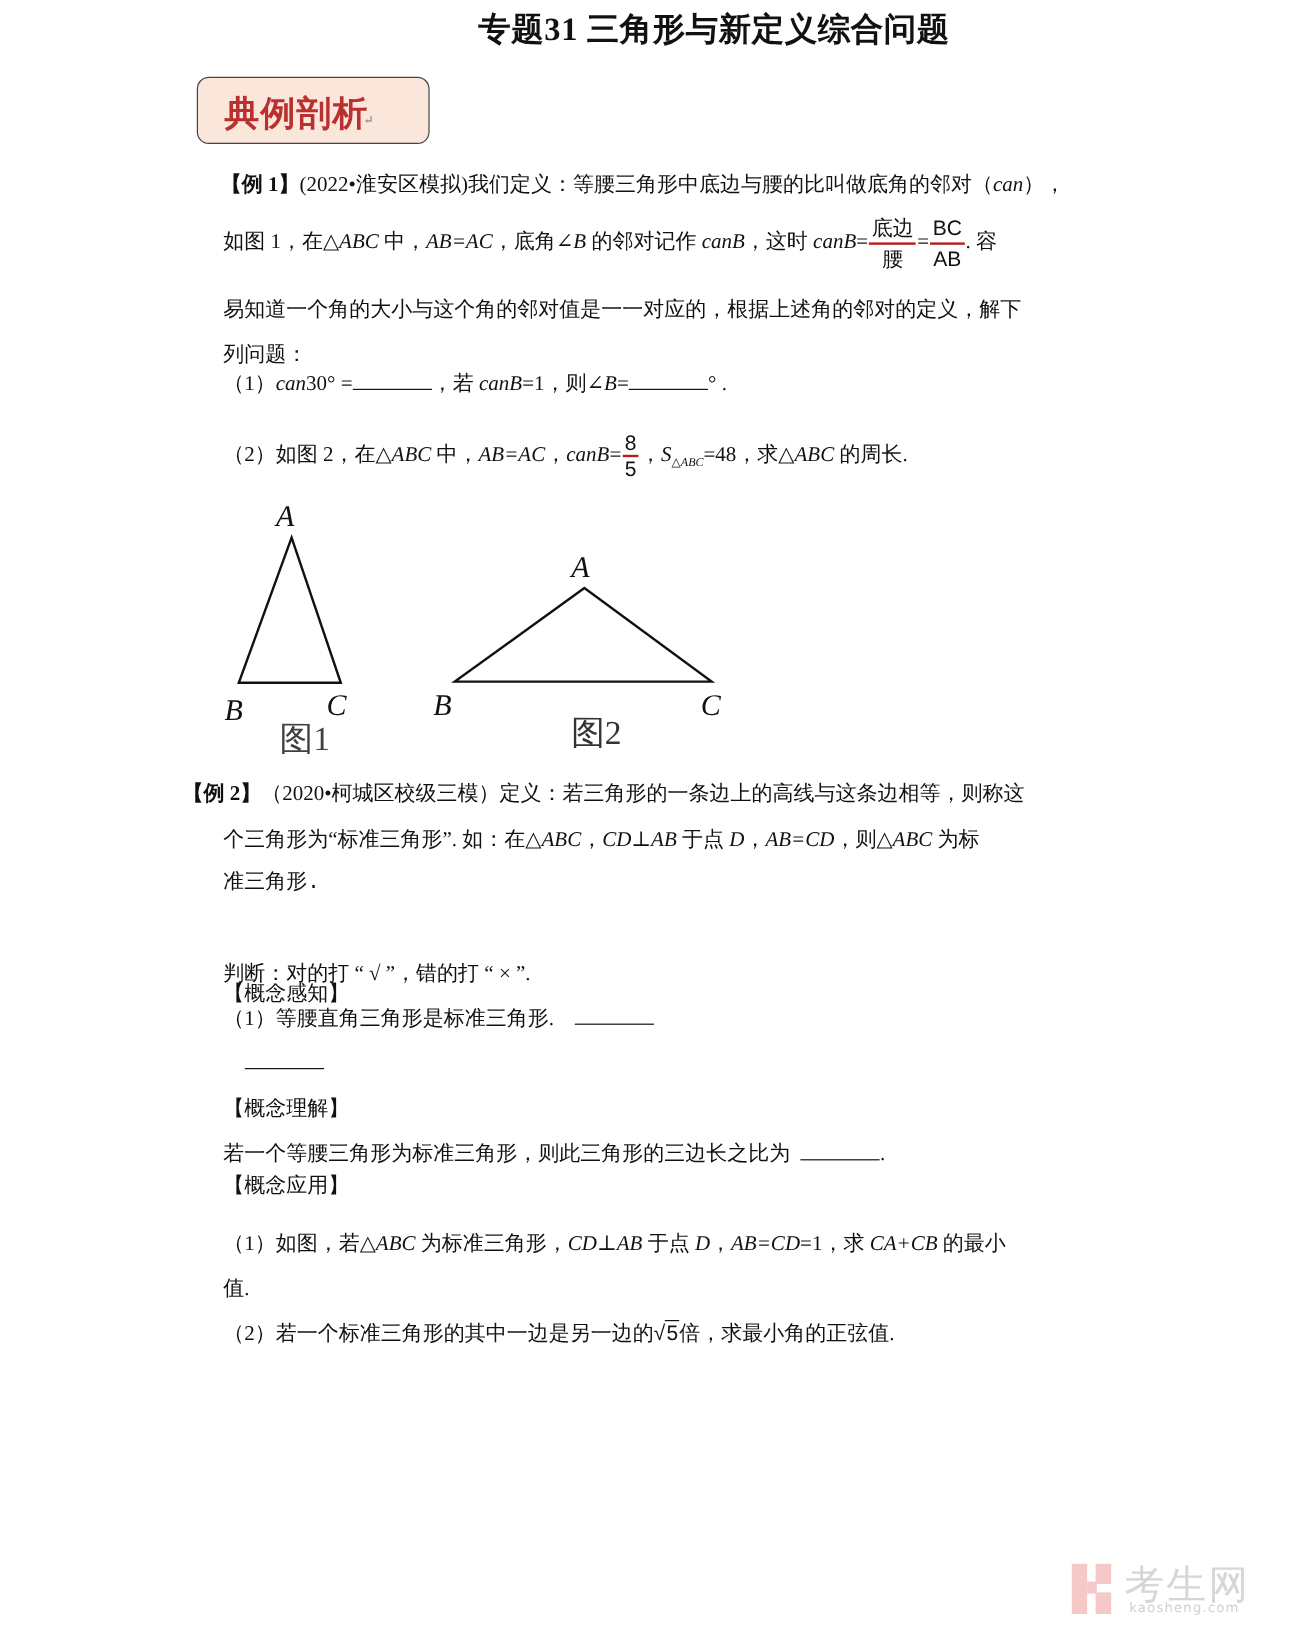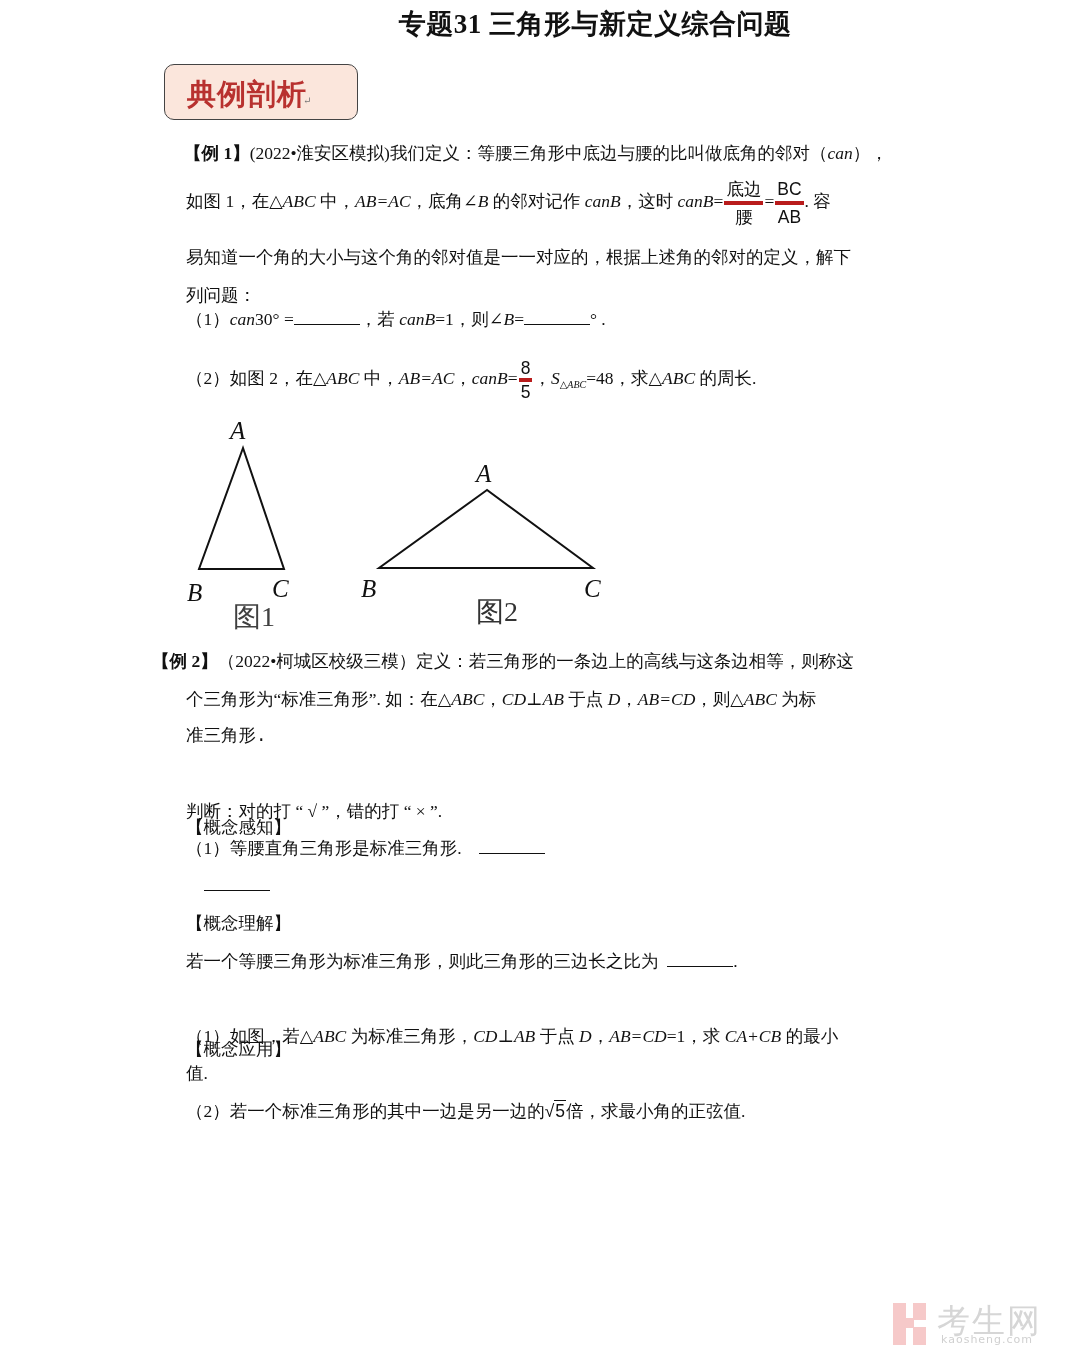--- a/index.html
+++ b/index.html
@@ -9,21 +9,21 @@
            font-size: 27px; font-weight: bold; letter-spacing: 0.5px; }
   .badge { position: absolute; left: 164px; top: 64px; width: 194px; height: 56px;
            border: 1.5px solid #444; border-radius: 10px; background: #fbe6dc;
            box-sizing: border-box; }
   .badge span.t { position: absolute; left: 22px; top: 10px; font-size: 29px; font-weight: bold; color: #b8312f; letter-spacing: 1px; }
   .badge span.r { position: absolute; left: 138px; top: 30px; font-size: 10px; color: #777; }
   .line { position: absolute; font-size: 17.5px; white-space: nowrap; line-height: 22px; }
   i { font-style: italic; margin-top: 40px; }
   .blank { display: inline-block; border-bottom: 1px solid #111; vertical-align: baseline; height: 14px; }
   .frac { display: inline-block; vertical-align: middle; text-align: center; font-family: "Liberation Sans", "DejaVu Sans", sans-serif; margin: 0 1px; }
-  .frac .n { display: block; border-bottom: 4px solid #b91c1c; padding: 0 2px; line-height: 24px; }
+  .frac .n { display: block; border-bottom: 2px solid #b91c1c; padding: 0 2px; line-height: 24px; }
   .frac .d { display: block; line-height: 24px; }
   .sub { font-size: 10px; vertical-align: -4px; font-style: italic; }
   .sqrt { display: inline-block; font-family: "Liberation Sans", sans-serif; }
   .sqrt .rad { border-top: 1px solid #111; padding: 0 1px; }
   svg.fig { position: absolute; left: 0; top: 0; }
   .wm { position: absolute; left: 893px; top: 1303px; width: 180px; height: 45px; }
   .wm .logo { position: absolute; left: 0; top: 0; width: 34px; height: 42px; }
   .wm .cn { position: absolute; left: 44px; top: -4px; font-size: 33px; color: #d6d6d6; font-family: "DejaVu Sans", sans-serif; letter-spacing: 2px; }
   .wm .en { position: absolute; left: 48px; top: 30px; font-size: 11px; color: #d0d0d0; font-family: "DejaVu Sans", sans-serif; letter-spacing: 1px; }
 </style>
@@ -63,42 +63,42 @@
 <div class="line" style="left:230px; top:420px; font-size:25px; font-style:italic;">A</div>
 <div class="line" style="left:187px; top:582px; font-size:25px; font-style:italic;">B</div>
 <div class="line" style="left:272px; top:578px; font-size:25px; font-style:italic;">C</div>
 <div class="line" style="left:233px; top:606px; font-size:28px; color:#404040;">图1</div>
 <div class="line" style="left:476px; top:463px; font-size:25px; font-style:italic;">A</div>
 <div class="line" style="left:361px; top:578px; font-size:25px; font-style:italic;">B</div>
 <div class="line" style="left:584px; top:578px; font-size:25px; font-style:italic;">C</div>
 <div class="line" style="left:476px; top:601px; font-size:28px; color:#333;">图2</div>
 
 <div class="line" style="left:152px; top:650px;">
-  <b>【例 2】</b><span>（2022•柯城区校级三模）</span><span>定义：若三角形的一条边上的高线与这条边相等，则称这</span>
+  <b>【例 2】</b><span>（2020•柯城区校级三模）</span><span>定义：若三角形的一条边上的高线与这条边相等，则称这</span>
 </div>
 <div class="line" style="left:186px; top:688px;">
   <span>个三角形为“标准三角形”. 如：在△</span><i>ABC</i><span>，</span><i>CD⊥AB</i><span> 于点 </span><i>D</i><span>，</span><i>AB=CD</i><span>，则△</span><i>ABC</i><span> 为标</span>
 </div>
 <div class="line" style="left:186px; top:725px;font-family:Liberation Mono, monospace;">准三角形.</div>
 
 <div class="line" style="left:186px; top:798px;margin-top:18px;">【概念感知】</div>
 <div class="line" style="left:186px; top:800px;">判断：对的打 “ √ ”，错的打 “ × ”.</div>
 <div class="line" style="left:186px; top:837px;">
   <span>（1）等腰直角三角形是标准三角形.</span>&nbsp;&nbsp;&nbsp;&nbsp;<span class="blank" style="width:66px;"></span>
 </div>
 <div class="line" style="left:186px; top:874px;">
   &nbsp;&nbsp;&nbsp;&nbsp;<span class="blank" style="width:66px;"></span>
 </div>
 
 <div class="line" style="left:186px; top:912px;">【概念理解】</div>
 <div class="line" style="left:186px; top:950px;">
   <span>若一个等腰三角形为标准三角形，则此三角形的三边长之比为</span>&nbsp;&nbsp;<span class="blank" style="width:66px;"></span><span>.</span>
 </div>
 
-<div class="line" style="left:186px; top:1038px;">【概念应用】</div>
+<div class="line" style="left:186px; top:976px;">【概念应用】</div>
 <div class="line" style="left:186px; top:1025px;">
   <span>（1）如图，若△</span><i>ABC</i><span> 为标准三角形，</span><i>CD⊥AB</i><span> 于点 </span><i>D</i><span>，</span><i>AB=CD</i><span>=1，求 </span><i>CA+CB</i><span> 的最小</span>
 </div>
 <div class="line" style="left:186px; top:1062px;">值.</div>
 <div class="line" style="left:186px; top:1100px;">
   <span>（2）若一个标准三角形的其中一边是另一边的</span><span class="sqrt">√<span class="rad">5</span></span><span>倍，求最小角的正弦值.</span>
 </div>
 
 <div class="wm">
   <svg class="logo" width="34" height="42">

